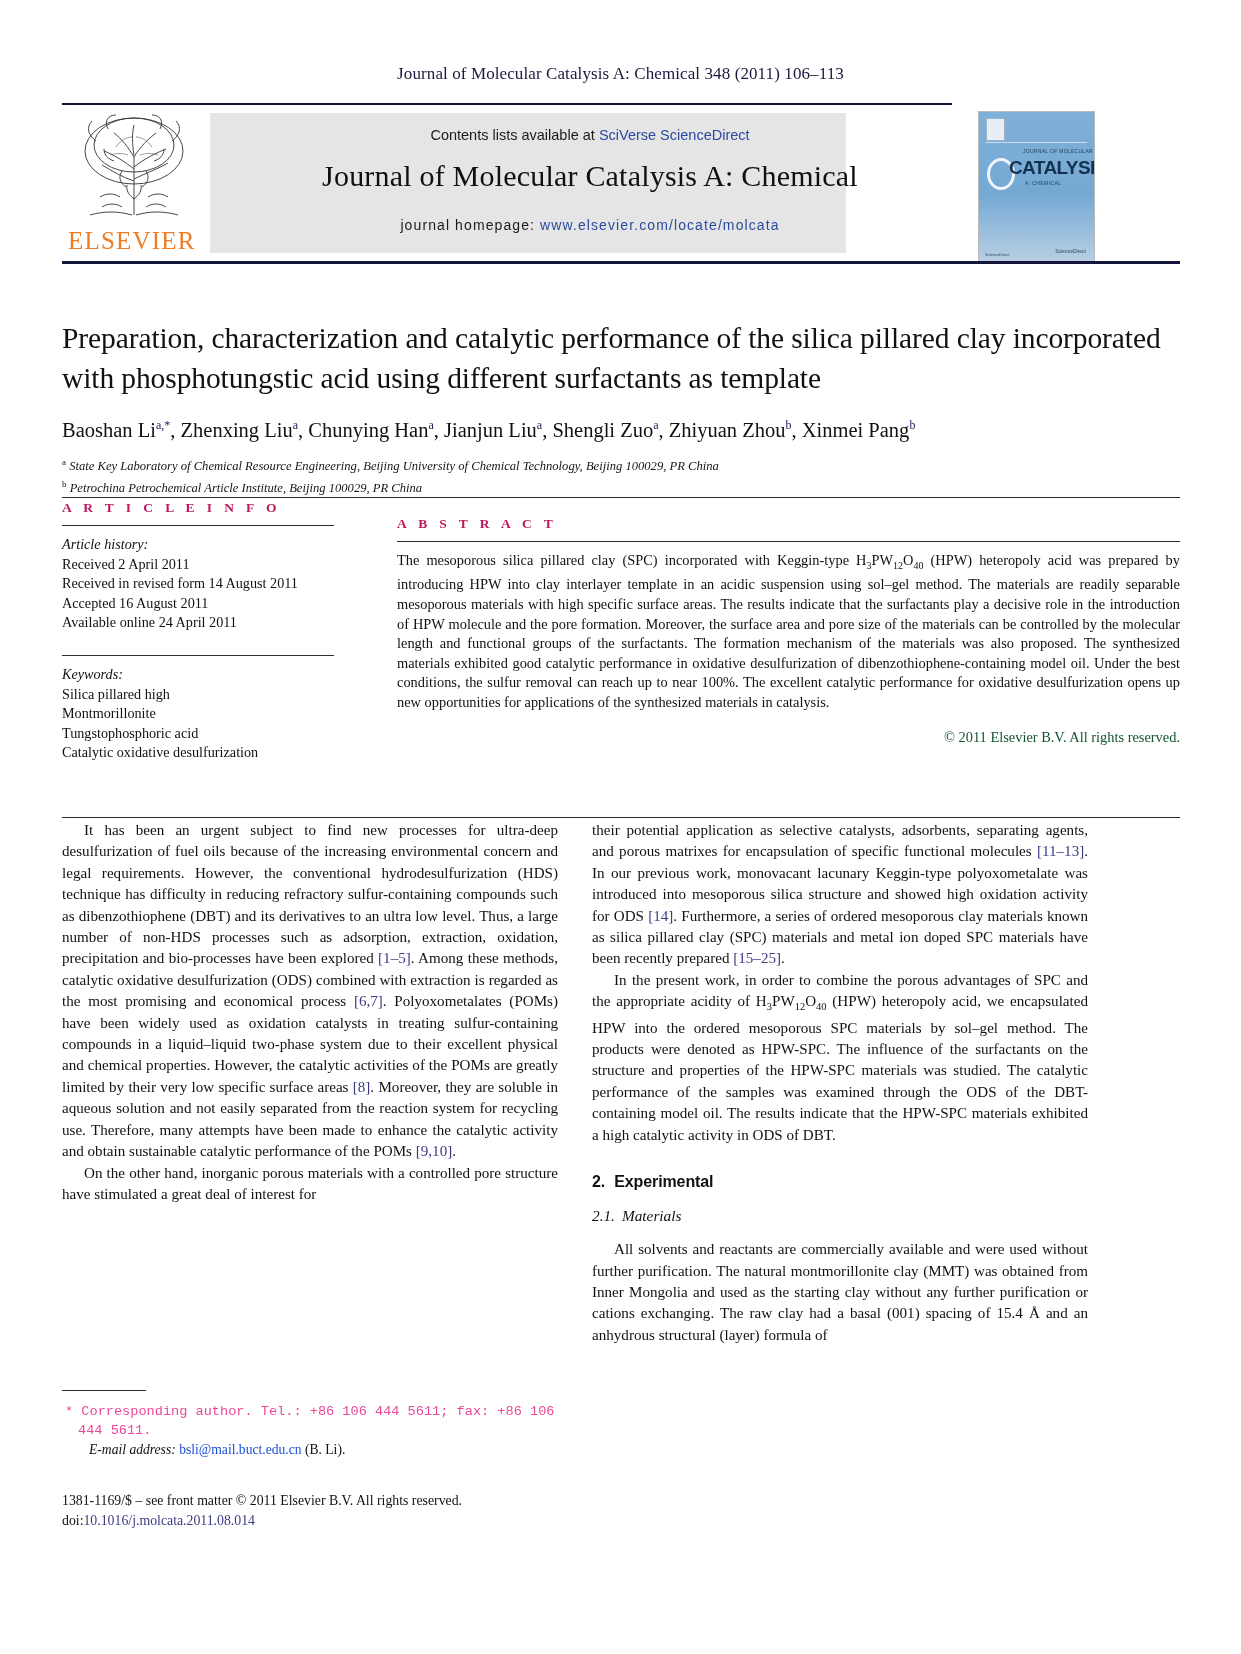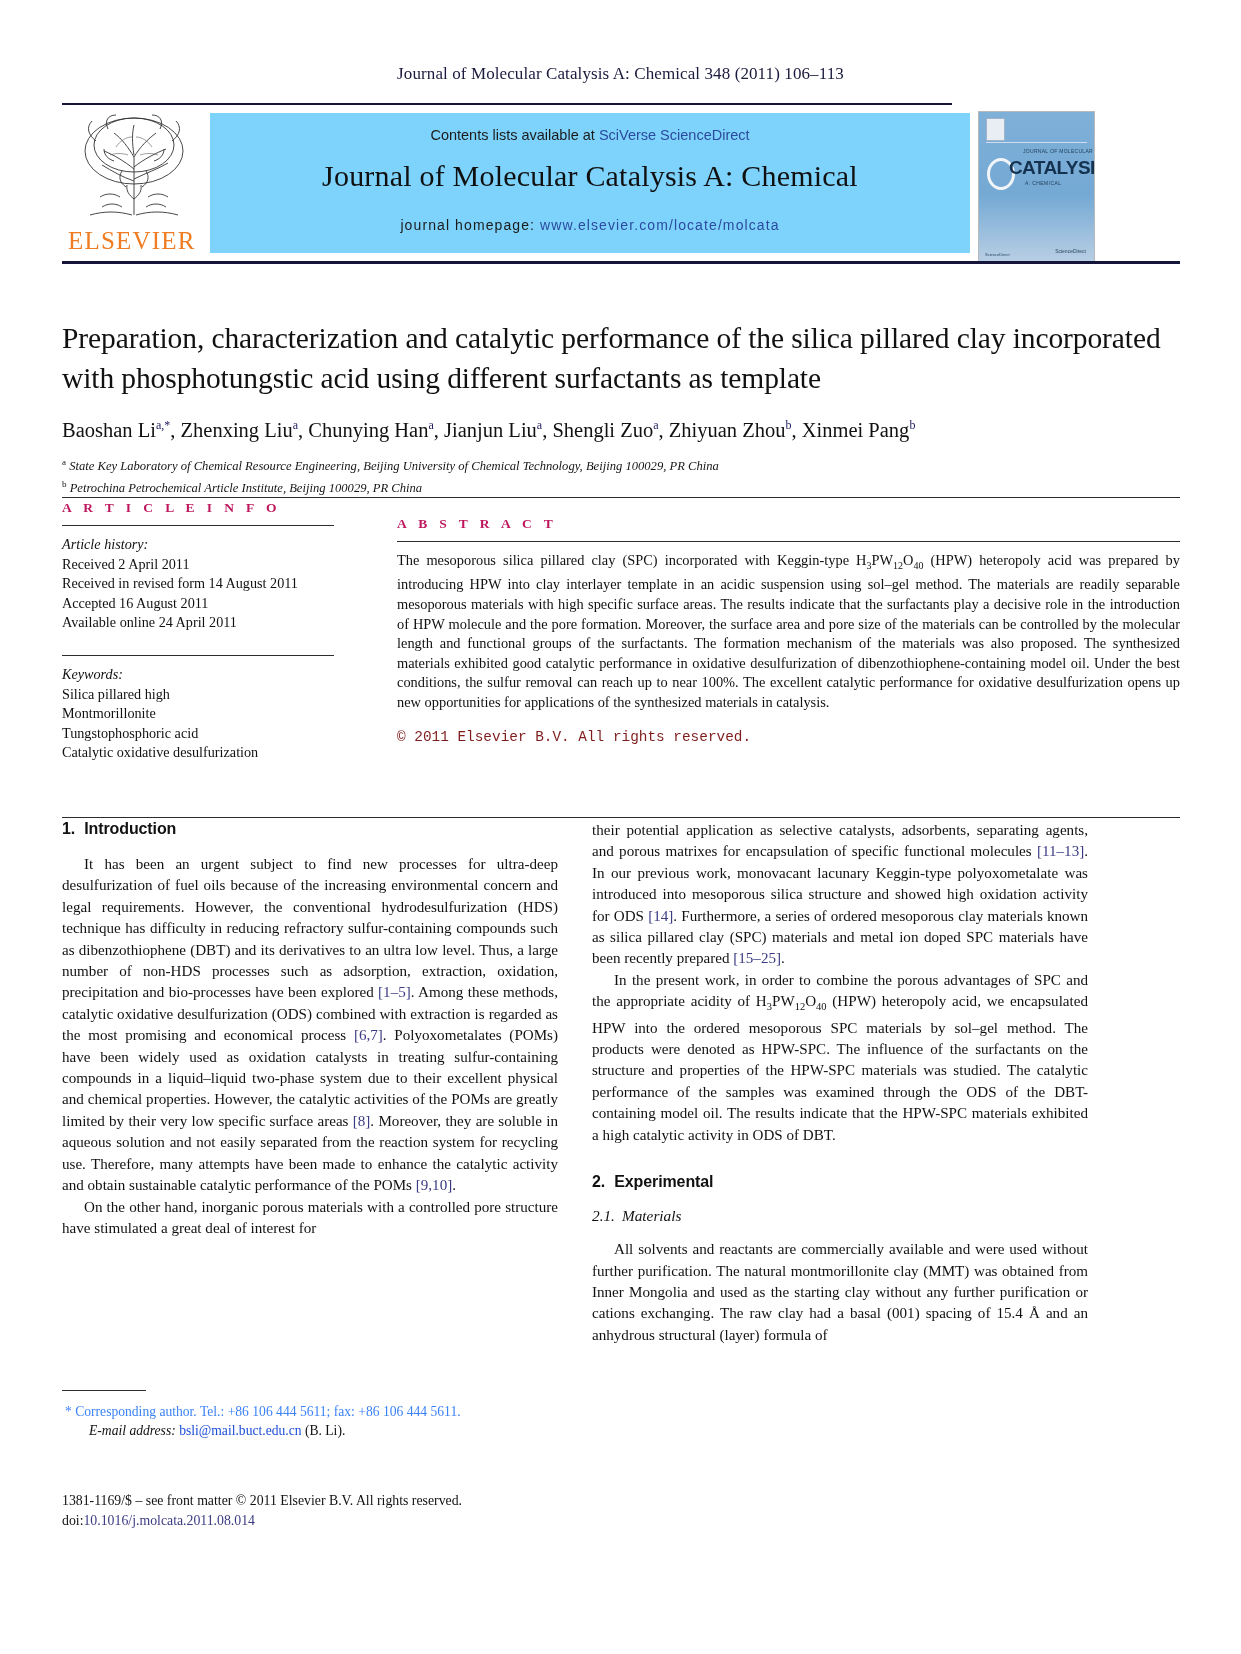--- a/index.html
+++ b/index.html
@@ -75,23 +75,23 @@
     font-family: "Liberation Serif", serif;
     font-size: 25px;
     letter-spacing: 1.2px;
     color: #ef7c22;
     font-weight: normal;
   }
   .mast-grey {
     position: absolute;
     top: 10px;
     left: 148px;
-    width: 760px;
+    width: 636px;
     height: 140px;
-    background: #7dd3fc;
+    background: #e5e5e5;
   }
   .mast-contents {
     position: absolute;
     top: 14px; left: 0; width: 760px;
     text-align: center;
     font-family: "Liberation Sans", sans-serif;
     font-size: 14.5px;
     color: #1b1b1b;
   }
   .mast-contents .sd-link { color: #2c4a9e; }
@@ -272,24 +272,24 @@
     font-family: "Liberation Serif", serif;
     font-size: 14.4px;
     line-height: 19.6px;
     text-align: justify;
     color: #111;
     margin: 0;
   }
   .abstract-text sub { font-size: 10px; }
   .copyline {
     margin-top: 16px;
-    text-align: left;
-    font-family: Liberation Mono, monospace;
+    text-align: right;
+    font-family: Liberation Serif, serif;
     font-size: 14.4px;
-    color: #7f1d1d;
+    color: #14532d;
   }
 
   
   .body-cols {
     position: absolute;
     top: 820px;
     left: 62px;
     width: 1118px;
     height: 700px;
   }
@@ -338,24 +338,24 @@
     position: absolute;
     left: 62px;
     top: 1390px;
     width: 496px;
   }
   .fn-rule {
     width: 84px; height: 1px; background: #2c2c2c;
     margin-bottom: 11px;
   }
   .fn-line {
-    font-family: Liberation Serif, serif;
+    font-family: Liberation Mono, monospace;
     font-size: 13.6px;
     line-height: 19px;
-    color: #3b82f6;
+    color: #ec4899;
     padding-left: 16px;
     text-indent: -13px;
   }
   .fn-line2 {
     font-family: "Liberation Serif", serif;
     font-size: 13.6px;
     line-height: 19px;
     color: #111;
     padding-left: 27px;
   }
@@ -487,23 +487,20 @@
       <p class="abstract-text">The mesoporous silica pillared clay (SPC) incorporated with Keggin-type H<sub>3</sub>PW<sub>12</sub>O<sub>40</sub> (HPW) heteropoly acid was prepared by introducing HPW into clay interlayer template in an acidic suspension using sol–gel method. The materials are readily separable mesoporous materials with high specific surface areas. The results indicate that the surfactants play a decisive role in the introduction of HPW molecule and the pore formation. Moreover, the surface area and pore size of the materials can be controlled by the molecular length and functional groups of the surfactants. The formation mechanism of the materials was also proposed. The synthesized materials exhibited good catalytic performance in oxidative desulfurization of dibenzothiophene-containing model oil. Under the best conditions, the sulfur removal can reach up to near 100%. The excellent catalytic performance for oxidative desulfurization opens up new opportunities for applications of the synthesized materials in catalysis.</p>
       <div class="copyline">© 2011 Elsevier B.V. All rights reserved.</div>
     </div>
   </div>
 
   <div class="rule-full" style="top:817px"></div>
 
   <div class="body-cols">
 
     <div class="bcol left">
-      <div class="h1num">
-        <span class="n">1.</span><span>Introduction</span>
-      </div>
       <p class="body">It has been an urgent subject to find new processes for ultra-deep desulfurization of fuel oils because of the increasing environmental concern and legal requirements. However, the conventional hydrodesulfurization (HDS) technique has difficulty in reducing refractory sulfur-containing compounds such as dibenzothiophene (DBT) and its derivatives to an ultra low level. Thus, a large number of non-HDS processes such as adsorption, extraction, oxidation, precipitation and bio-processes have been explored <span class="ref">[1–5]</span>. Among these methods, catalytic oxidative desulfurization (ODS) combined with extraction is regarded as the most promising and economical process <span class="ref">[6,7]</span>. Polyoxometalates (POMs) have been widely used as oxidation catalysts in treating sulfur-containing compounds in a liquid–liquid two-phase system due to their excellent physical and chemical properties. However, the catalytic activities of the POMs are greatly limited by their very low specific surface areas <span class="ref">[8]</span>. Moreover, they are soluble in aqueous solution and not easily separated from the reaction system for recycling use. Therefore, many attempts have been made to enhance the catalytic activity and obtain sustainable catalytic performance of the POMs <span class="ref">[9,10]</span>.</p>
       <p class="body">On the other hand, inorganic porous materials with a controlled pore structure have stimulated a great deal of interest for</p>
     </div>
 
     <div class="bcol right">
       <p class="body" style="text-indent:0">their potential application as selective catalysts, adsorbents, separating agents, and porous matrixes for encapsulation of specific functional molecules <span class="ref">[11–13]</span>. In our previous work, monovacant lacunary Keggin-type polyoxometalate was introduced into mesoporous silica structure and showed high oxidation activity for ODS <span class="ref">[14]</span>. Furthermore, a series of ordered mesoporous clay materials known as silica pillared clay (SPC) materials and metal ion doped SPC materials have been recently prepared <span class="ref">[15–25]</span>.</p>
       <p class="body">In the present work, in order to combine the porous advantages of SPC and the appropriate acidity of H<sub>3</sub>PW<sub>12</sub>O<sub>40</sub> (HPW) heteropoly acid, we encapsulated HPW into the ordered mesoporous SPC materials by sol–gel method. The products were denoted as HPW-SPC. The influence of the surfactants on the structure and properties of the HPW-SPC materials was studied. The catalytic performance of the samples was examined through the ODS of the DBT-containing model oil. The results indicate that the HPW-SPC materials exhibited a high catalytic activity in ODS of DBT.</p>
       <div class="gap-sec"></div>
       <div class="h1num">
         <span class="n">2.</span><span>Experimental</span>

